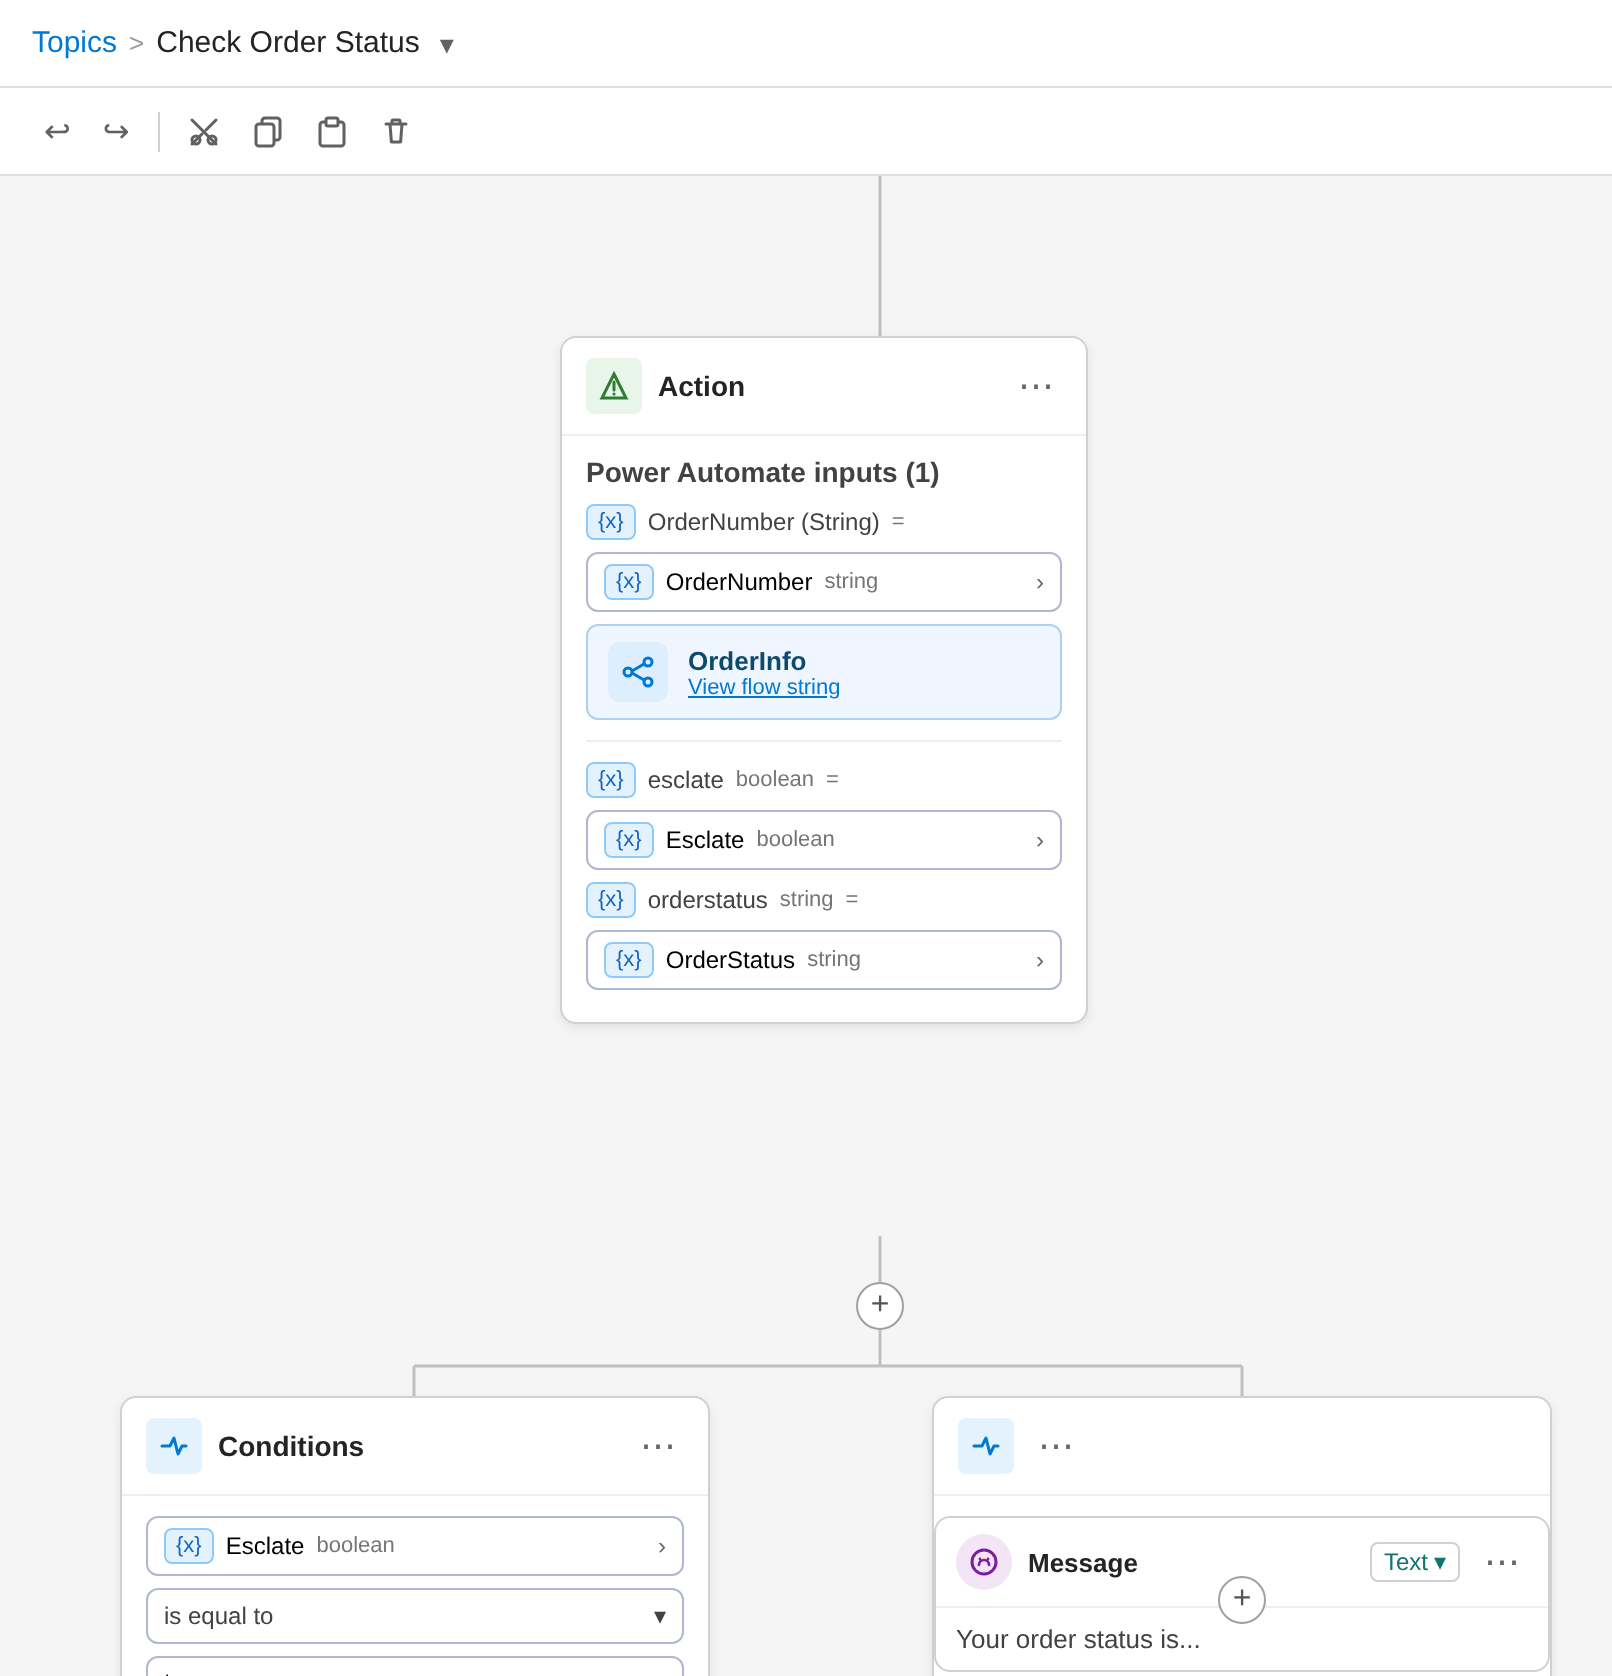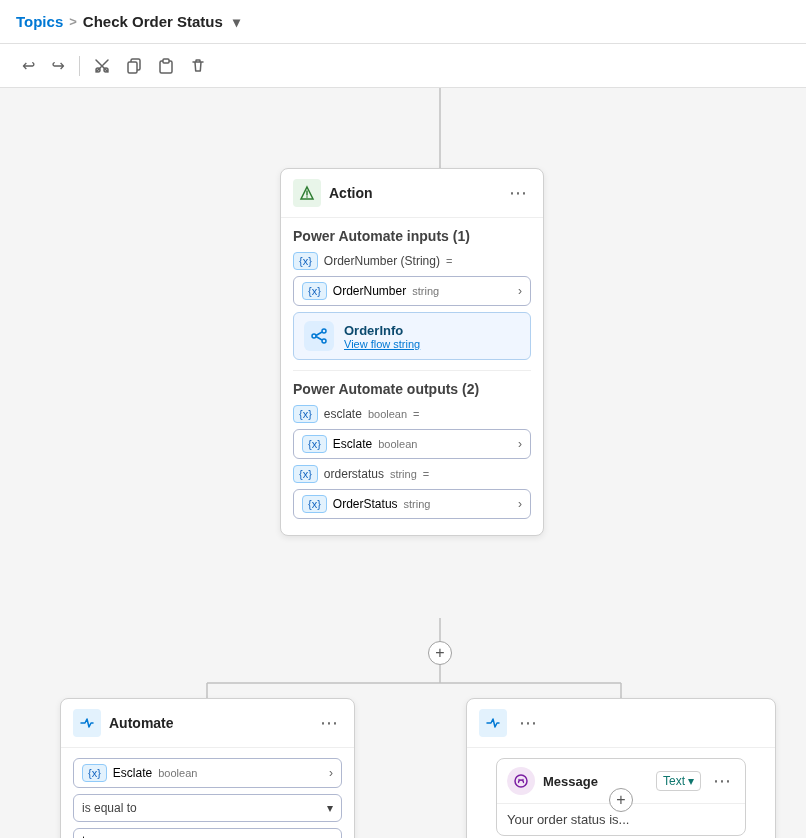--- a/index.html
+++ b/index.html
@@ -18,21 +18,21 @@
       padding: 8px 16px;
       background: #fff;
       border-bottom: 1px solid #e0e0e0;
       height: 44px;
     }
     .breadcrumb {
       display: flex;
       align-items: center;
       gap: 6px;
       font-size: 15px;
-      font-weight: 700;
+      font-weight: 400;
       color: #616161;
     }
     .breadcrumb-link {
       color: #0078d4;
       cursor: pointer;
     }
     .breadcrumb-sep { color: #999; font-size: 13px; }
     .breadcrumb-current { color: #242424; }
     .chevron-down { font-size: 14px; color: #616161; margin-left: 4px; cursor: pointer; }
 
@@ -219,21 +219,21 @@
       position: absolute;
       background: #fff;
       border: 1.5px solid #d0d0d0;
       border-radius: 8px;
       width: 310px;
       left: 466px;
       top: 610px;
       box-shadow: 0 2px 6px rgba(0,0,0,0.08);
     }
     .message-card {
-      margin: 10px 29px;
+      margin: 10px 0;
       border: 1.5px solid #d0d0d0;
       border-radius: 8px;
       overflow: hidden;
     }
     .message-header {
       display: flex;
       align-items: center;
       padding: 8px 10px;
       border-bottom: 1px solid #eee;
       gap: 8px;
@@ -393,21 +393,20 @@
           </svg>
         </div>
         <div>
           <div class="flow-name">OrderInfo</div>
           <div class="flow-link">View flow string</div>
         </div>
       </div>
 
       <hr class="section-divider">
 
-      <div class="section-label">Power Automate outputs (2)</div>
 
       <div class="param-row">
         <span class="var-badge">{x}</span>
         <span class="param-name">esclate</span>
         <span class="param-type">boolean</span>
         <span class="param-type">=</span>
       </div>
       <div class="input-row">
         <span class="var-badge">{x}</span>
         <span class="param-name">Esclate</span>
@@ -430,21 +429,21 @@
     </div>
   </div>
 
   <div class="condition-card">
     <div class="card-header">
       <div class="card-icon icon-blue">
         <svg width="16" height="16" viewBox="0 0 16 16" fill="none">
           <path d="M2 8h4l2-4 2 8 2-4h2" stroke="#0078d4" stroke-width="1.5" stroke-linecap="round" stroke-linejoin="round"></path>
         </svg>
       </div>
-      <span class="card-title">Automate</span>
+      <span class="card-title">Conditions</span>
       <span class="menu-dots">⋯</span>
     </div>
     <div class="cond-body">
       <div class="cond-input-row">
         <span class="var-badge">{x}</span>
         <span class="param-name">Esclate</span>
         <span class="param-type">boolean</span>
         <span class="input-arrow">›</span>
       </div>
       <div class="cond-select">

